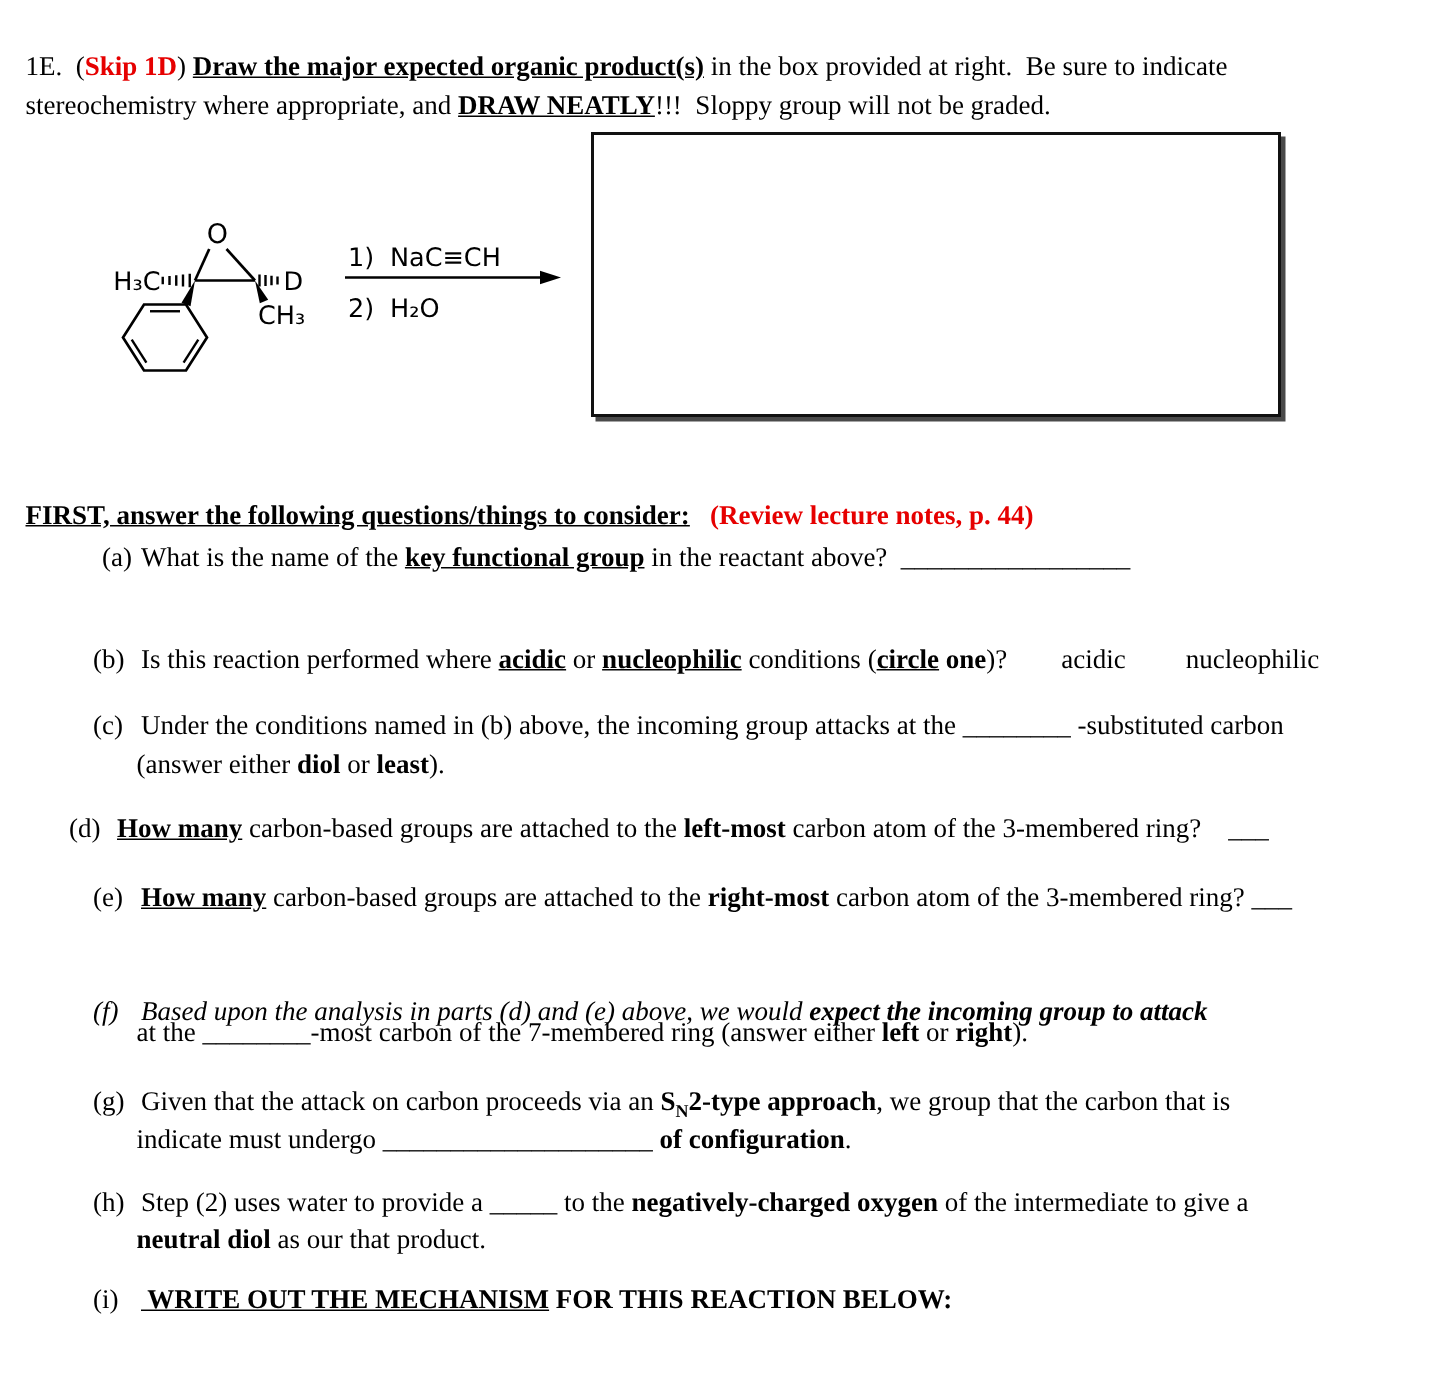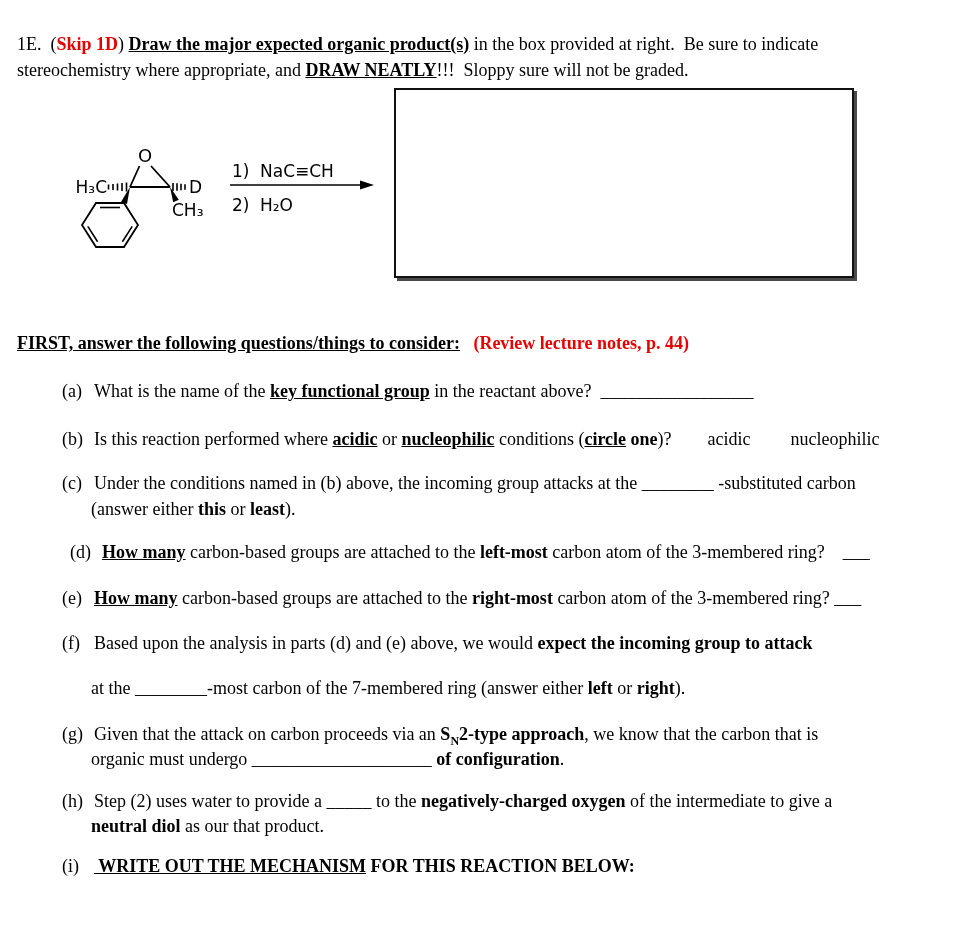--- a/index.html
+++ b/index.html
@@ -30,21 +30,21 @@
   .atomO{font-family:"DejaVu Sans", sans-serif;font-size:18px;fill:#000;}
   .cond{font-family:"DejaVu Sans", sans-serif;font-size:17px;fill:#000;}
 </style>
 </head>
 <body>
 
 <div class="line" style="left:8px;top:5px;">
   <span>1E.  (</span><span class="red">Skip 1D</span><span>) </span><span class="bu">Draw the major expected organic product(s)</span><span> in the box provided at right.  Be sure to indicate</span>
 </div>
 <div class="line" style="left:8px;top:31px;">
-  <span>stereochemistry where appropriate, and </span><span class="bu">DRAW NEATLY</span><span>!!!  Sloppy sure will not be graded.</span>
+  <span>stereochemistry where appropriate, and </span><span class="bu">DRAW NEATLY</span><span>!!!  Sloppy group will not be graded.</span>
 </div>
 
 <svg id="scheme-svg" width="330" height="140" viewBox="0 0 330 140">
 
   <g>
     <line class="bond" x1="70" y1="57" x2="110" y2="57"></line>
     <line class="bond" x1="70" y1="57" x2="79.5" y2="36"></line>
     <line class="bond" x1="110" y1="57" x2="91" y2="36"></line>
     <text class="atomO" x="85" y="32" text-anchor="middle">O</text>
   </g>
@@ -74,55 +74,55 @@
   <text class="cond" x="172" y="81">2)</text>
   <text class="cond" x="200" y="81">H₂O</text>
 </svg>
 
 <div id="answer-box"></div>
 
 <div class="line" style="left:8px;top:304px;">
   <span class="bu">FIRST, answer the following questions/things to consider:</span><span>   </span><span class="red">(Review lecture notes, p. 44)</span>
 </div>
 
-<div class="line" style="left:53px;top:352px;">
+<div class="line" style="left:53px;top:332px;text-align:center;">
   <span class="qlabel">(a)</span><span>What is the name of the </span><span class="bu">key functional group</span><span> in the reactant above?  </span><span>_________________</span>
 </div>
 
 <div class="line" style="left:53px;top:400px;">
   <span class="qlabel">(b)</span><span>Is this reaction performed where </span><span class="bu">acidic</span><span> or </span><span class="bu">nucleophilic</span><span> conditions (</span><span class="bu">circle</span><span class="b"> one</span><span>)?</span><span class="opt1">acidic</span><span class="opt2">nucleophilic</span>
 </div>
 
 <div class="line" style="left:53px;top:444px;">
   <span class="qlabel">(c)</span><span>Under the conditions named in (b) above, the incoming group attacks at the </span><span>________</span><span> -substituted carbon</span>
 </div>
 <div class="line" style="left:82px;top:470px;">
-  <span>(answer either </span><span class="b">this</span><span> or </span><span class="b">least</span><span>).</span>
+  <span>(answer either </span><span class="b">diol</span><span> or </span><span class="b">least</span><span>).</span>
 </div>
 
-<div class="line" style="left:61px;top:513px;">
+<div class="line" style="left:37px;top:513px;">
   <span class="qlabel">(d)</span><span class="bu">How many</span><span> carbon-based groups are attached to the </span><span class="b">left-most</span><span> carbon atom of the 3-membered ring?    </span><span>___</span>
 </div>
 
 <div class="line" style="left:53px;top:559px;">
   <span class="qlabel">(e)</span><span class="bu">How many</span><span> carbon-based groups are attached to the </span><span class="b">right-most</span><span> carbon atom of the 3-membered ring? </span><span>___</span>
 </div>
 
-<div class="line" style="left:53px;top:604px;">
+<div class="line" style="left:53px;top:635px;font-style:italic;">
   <span class="qlabel">(f)</span><span>Based upon the analysis in parts (d) and (e) above, we would </span><span class="b">expect the incoming group to attack</span>
 </div>
 <div class="line" style="left:82px;top:649px;">
   <span>at the </span><span>________</span><span>-most carbon of the 7-membered ring (answer either </span><span class="b">left</span><span> or </span><span class="b">right</span><span>).</span>
 </div>
 
 <div class="line" style="left:53px;top:695px;">
-  <span class="qlabel">(g)</span><span>Given that the attack on carbon proceeds via an </span><span class="b">S</span><sub class="sn">N</sub><span class="b">2-type approach</span><span>, we know that the carbon that is</span>
+  <span class="qlabel">(g)</span><span>Given that the attack on carbon proceeds via an </span><span class="b">S</span><sub class="sn">N</sub><span class="b">2-type approach</span><span>, we group that the carbon that is</span>
 </div>
 <div class="line" style="left:82px;top:720px;">
-  <span>organic must undergo </span><span>____________________</span><span> </span><span class="b">of configuration</span><span>.</span>
+  <span>indicate must undergo </span><span>____________________</span><span> </span><span class="b">of configuration</span><span>.</span>
 </div>
 
 <div class="line" style="left:53px;top:762px;">
   <span class="qlabel">(h)</span><span>Step (2) uses water to provide a </span><span>_____</span><span> to the </span><span class="b">negatively-charged oxygen</span><span> of the intermediate to give a</span>
 </div>
 <div class="line" style="left:82px;top:787px;">
   <span class="b">neutral diol</span><span> as our that product.</span>
 </div>
 
 <div class="line" style="left:53px;top:827px;">

